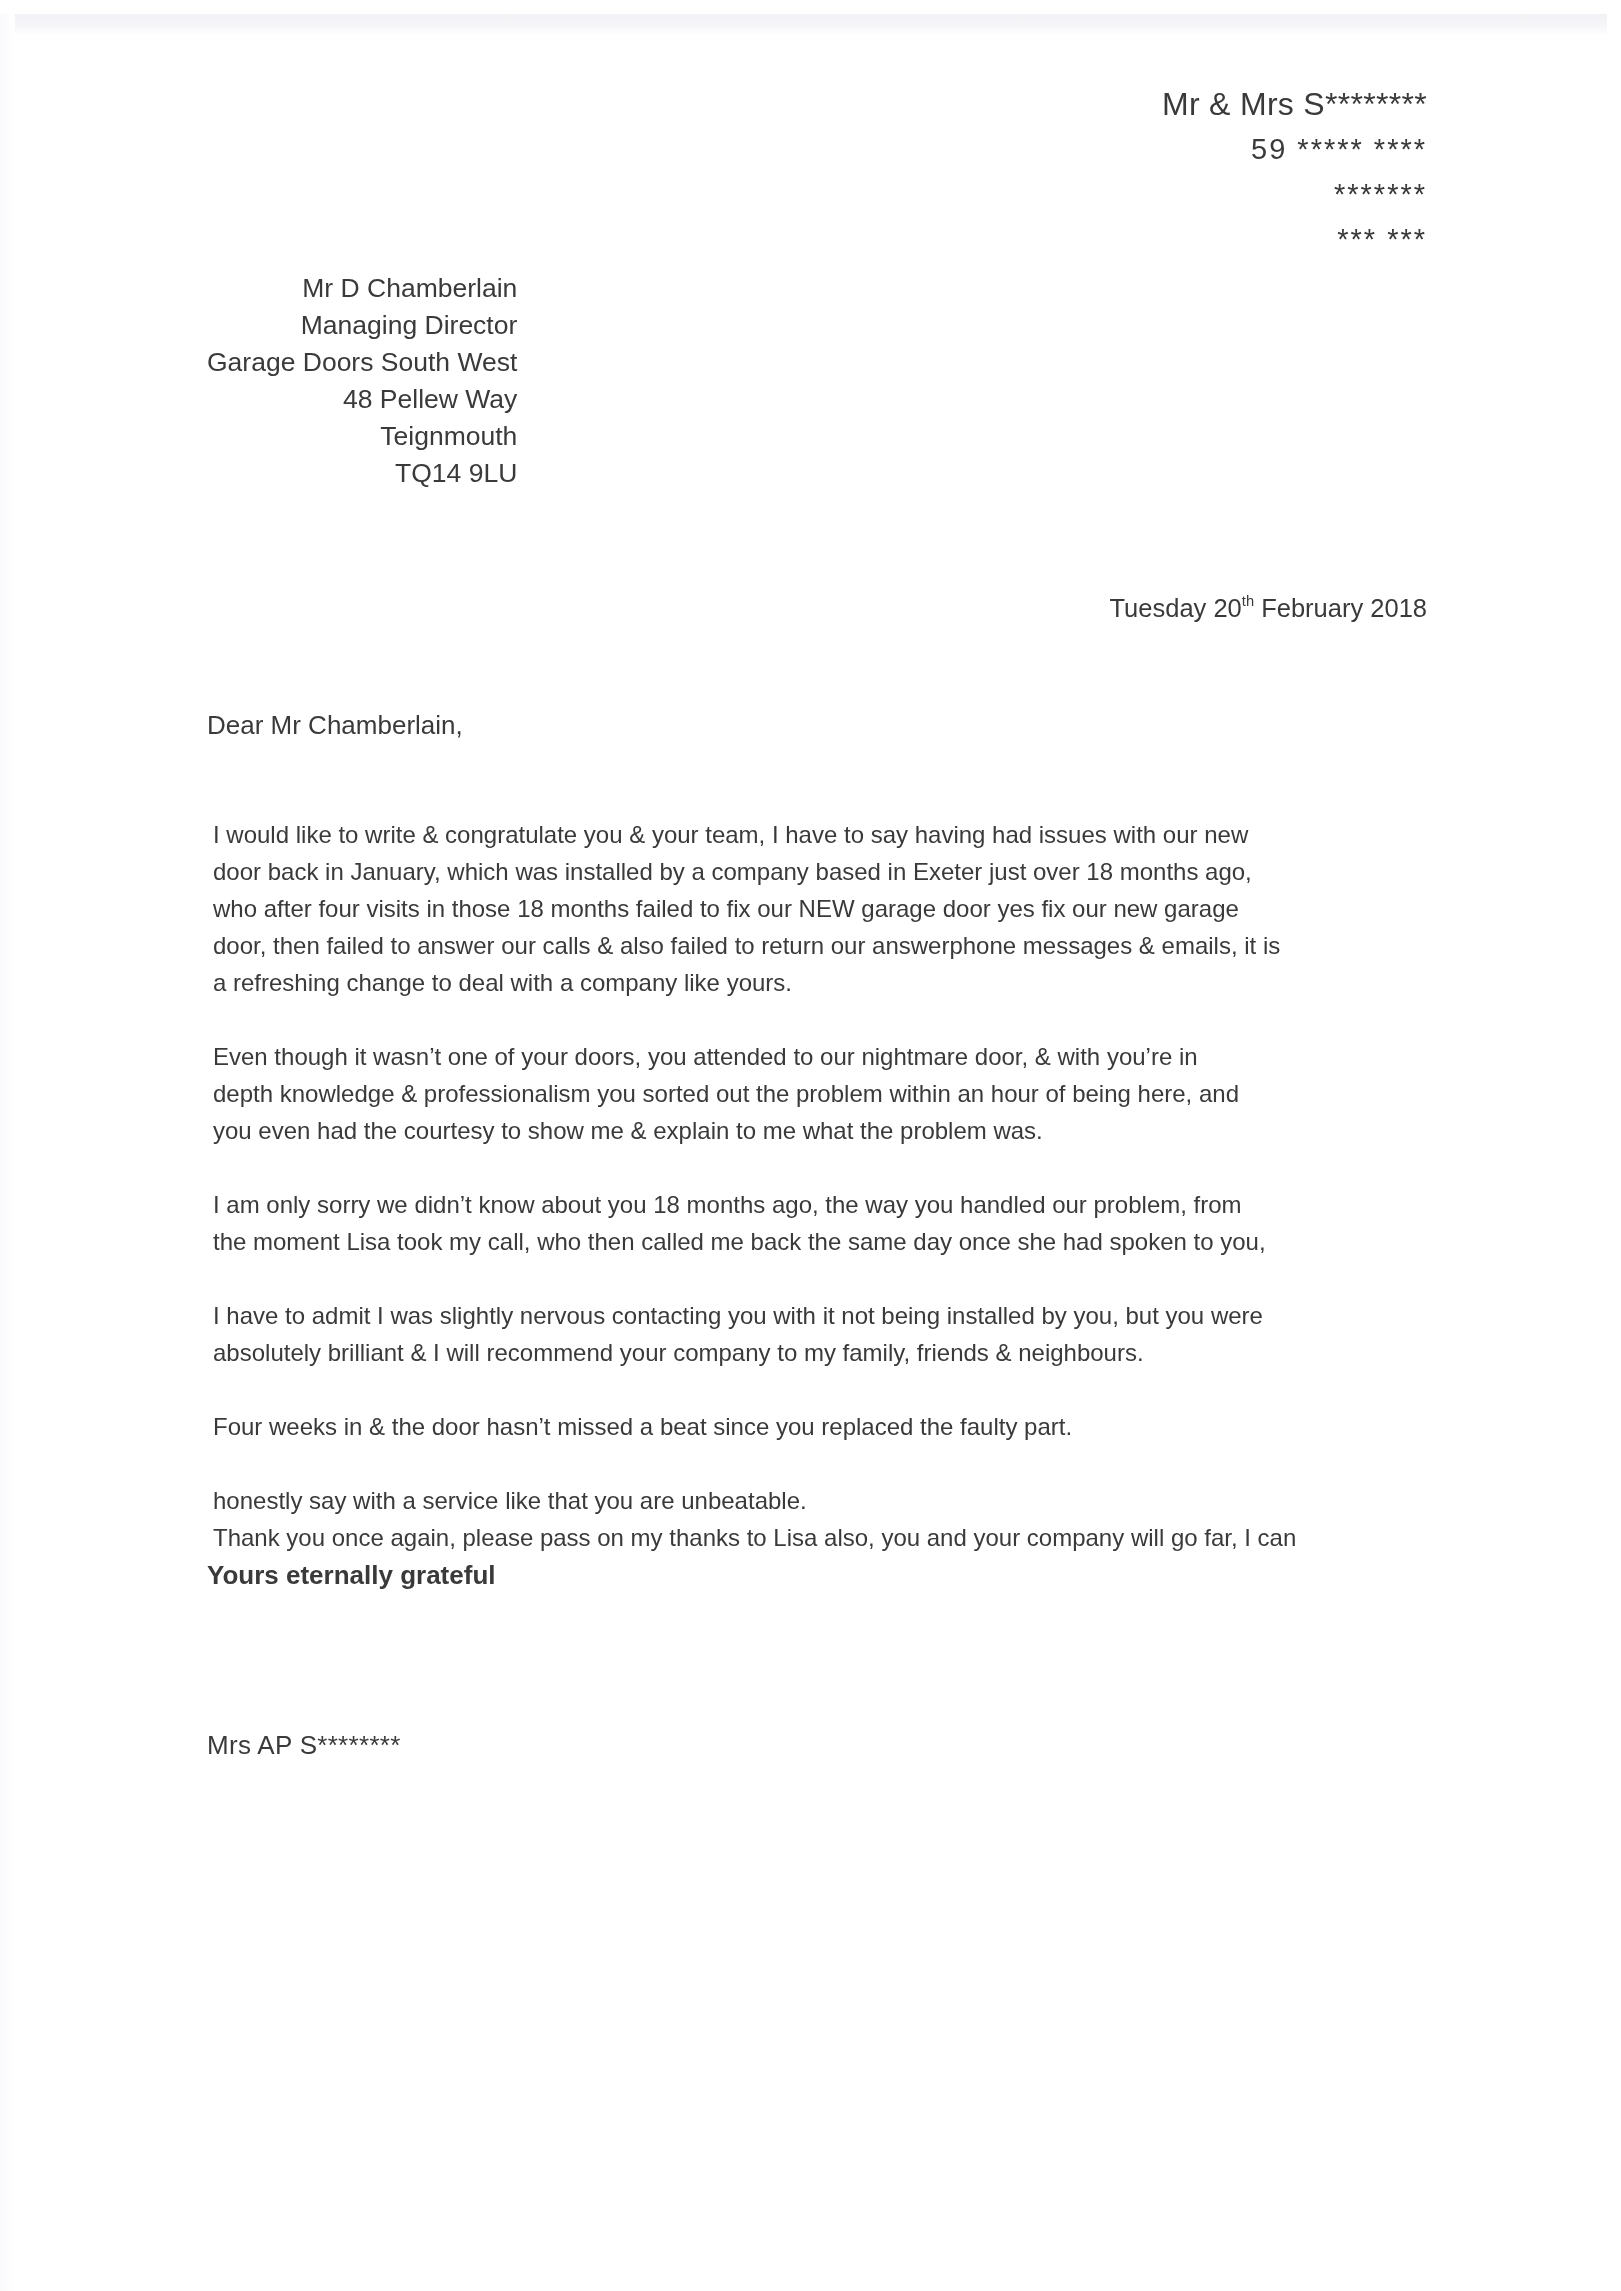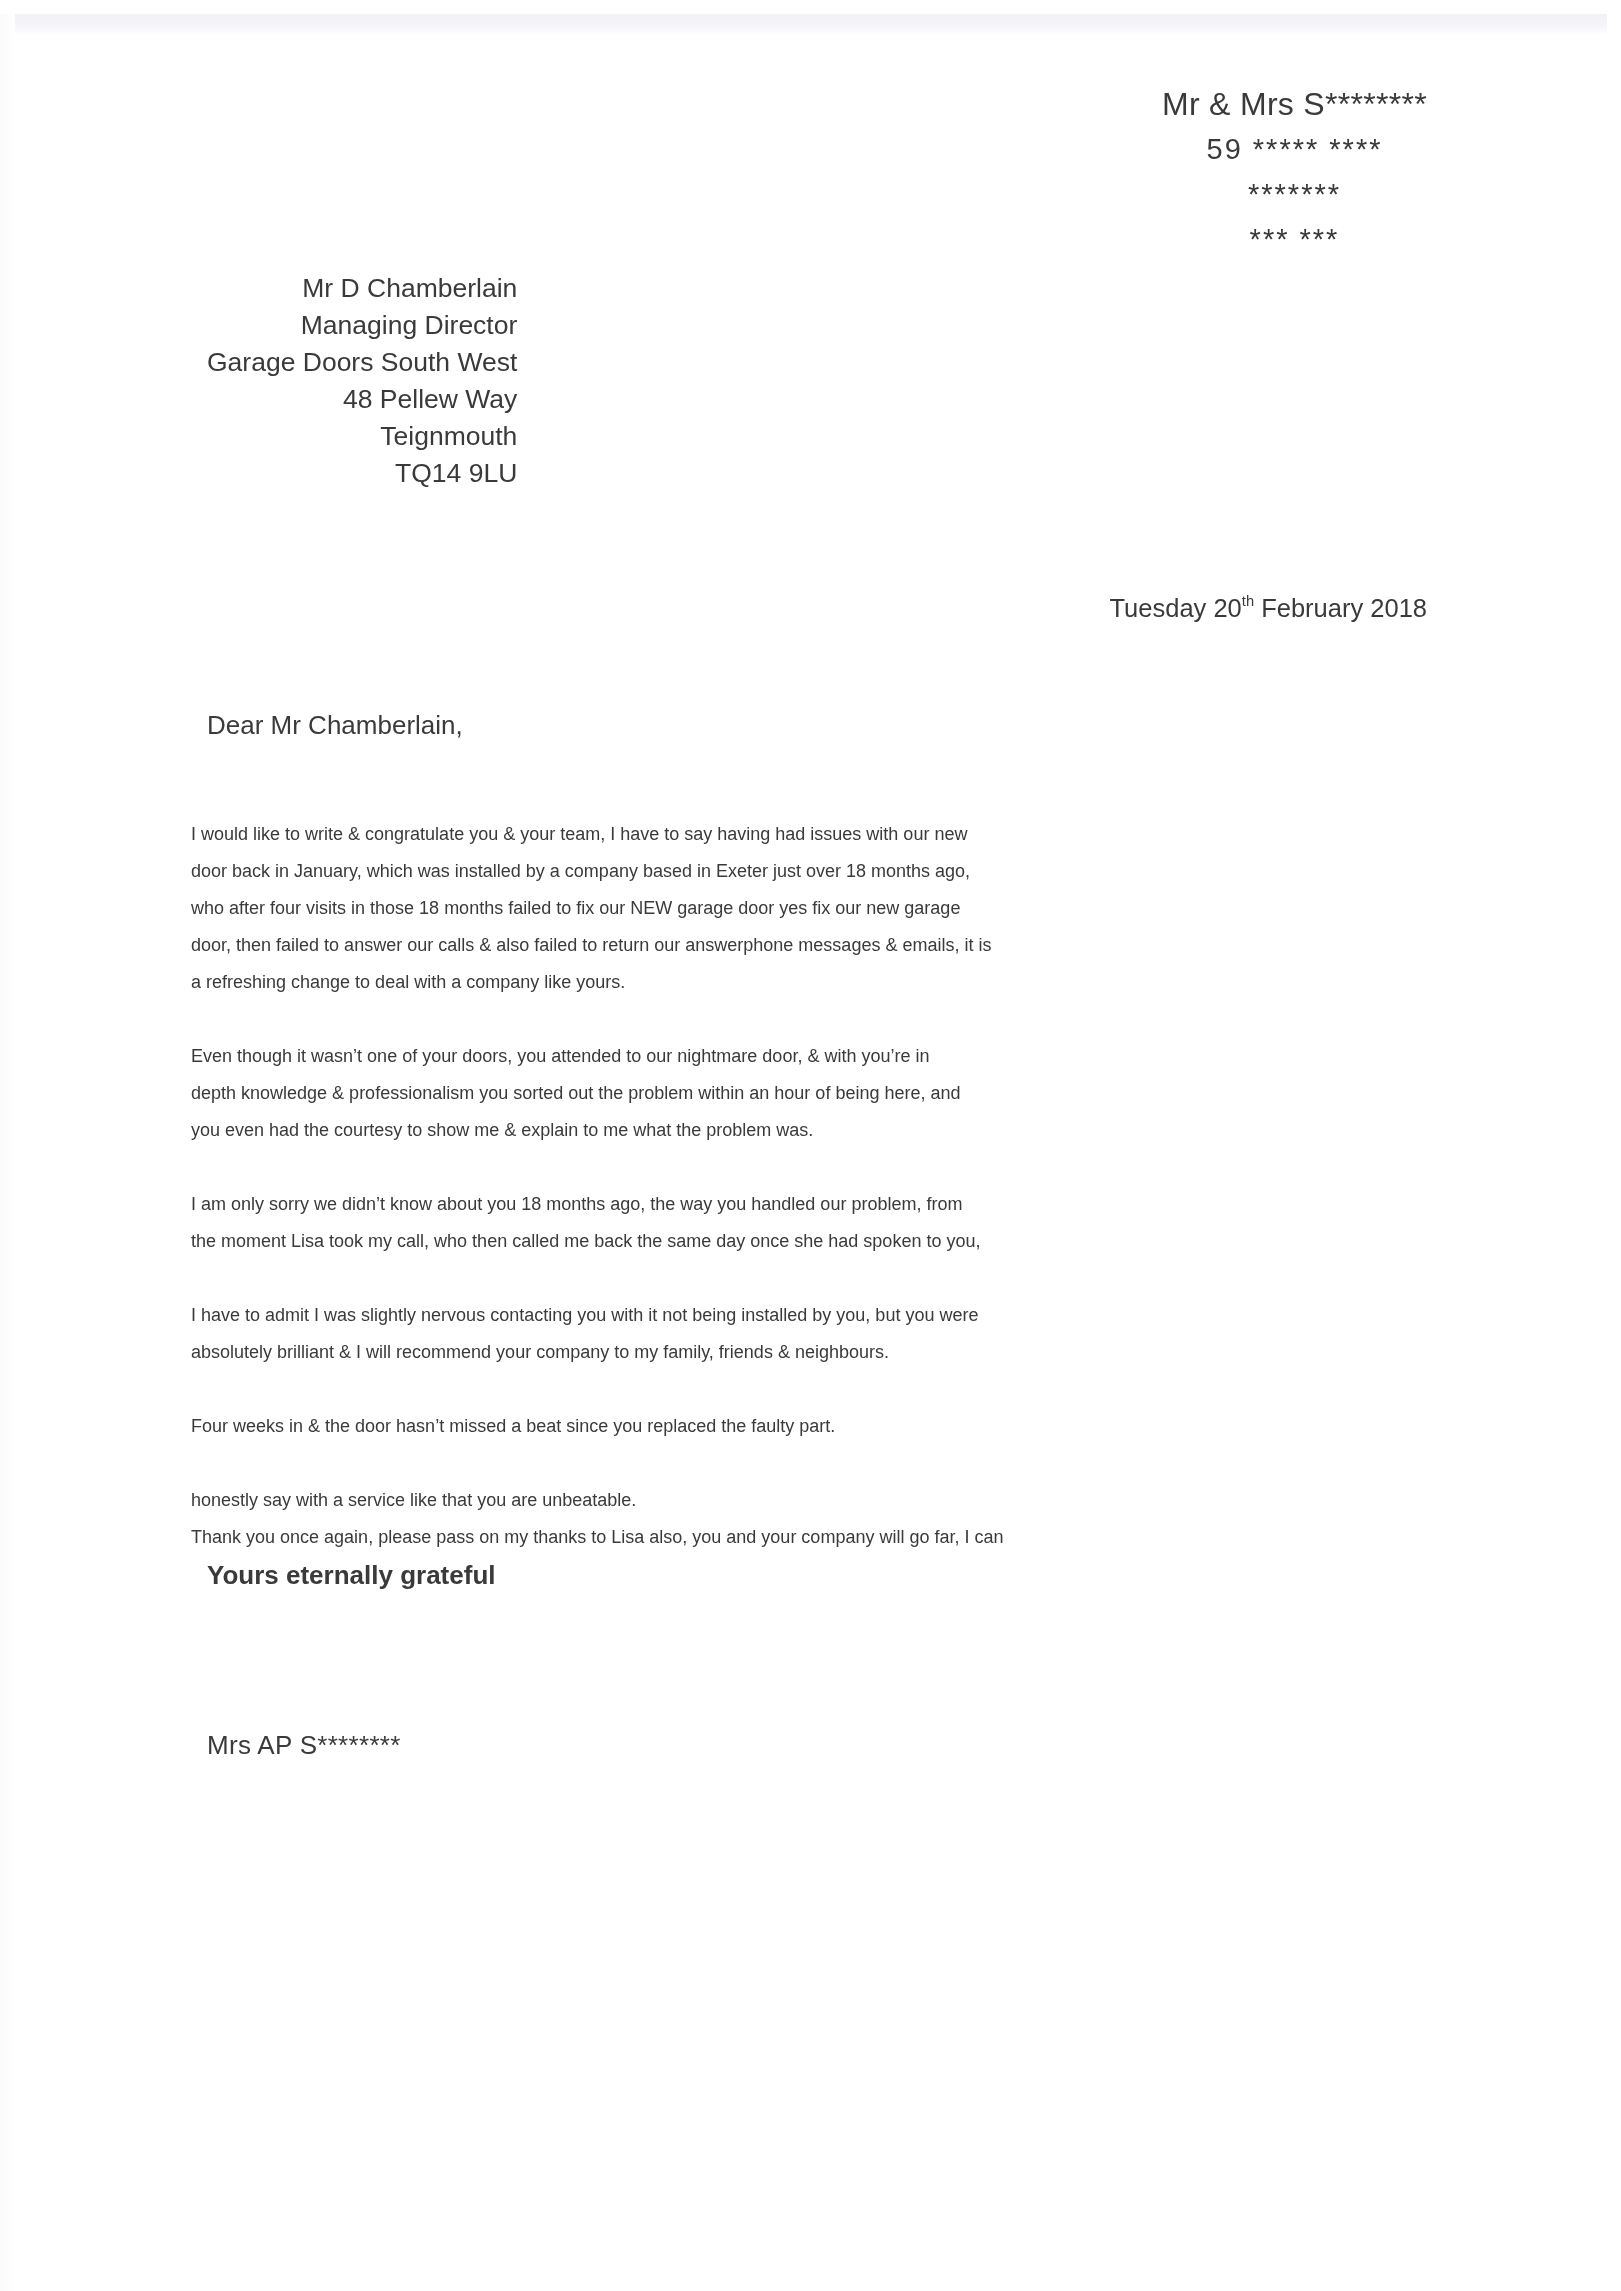--- a/index.html
+++ b/index.html
@@ -38,21 +38,20 @@
     .sender {
       position: absolute;
       right: 194px;
       top: 82px;
       text-align: right;
     }
     .sender .line {
       display: block;
       white-space: pre;
       line-height: 45px;
-      text-align: center;
     }
     .sender .name {
       font-size: 32px;
       letter-spacing: 0.3px;
     }
     .sender .addr {
       font-size: 29px;
       letter-spacing: 2px;
     }
     .recipient {
@@ -81,24 +80,24 @@
     }
     .salutation {
       position: absolute;
       left: 207px;
       top: 710px;
       font-size: 26px;
       white-space: nowrap;
     }
     .body {
       position: absolute;
-      left: 191px;
+      left: 213px;
       top: 816px;
       width: 1225px;
-      font-size: 18px;
+      font-size: 24px;
       line-height: 37px;
     }
     .body p {
       margin: 0 0 37px 0;
     }
     .body .ln {
       display: block;
       white-space: nowrap;
     }
     .closing {

